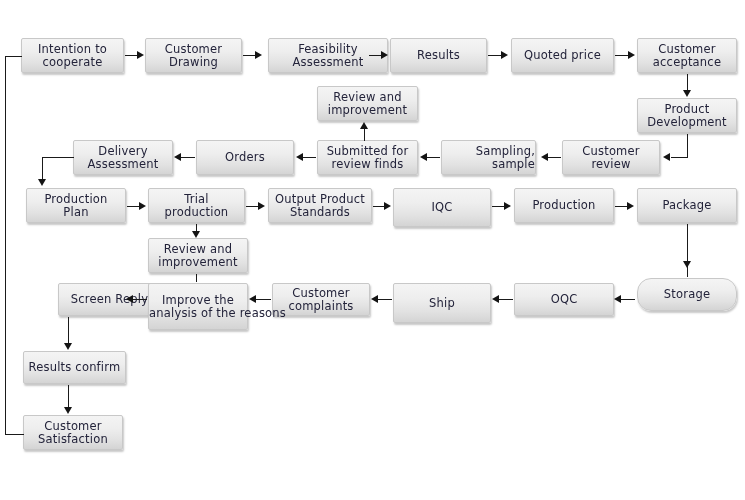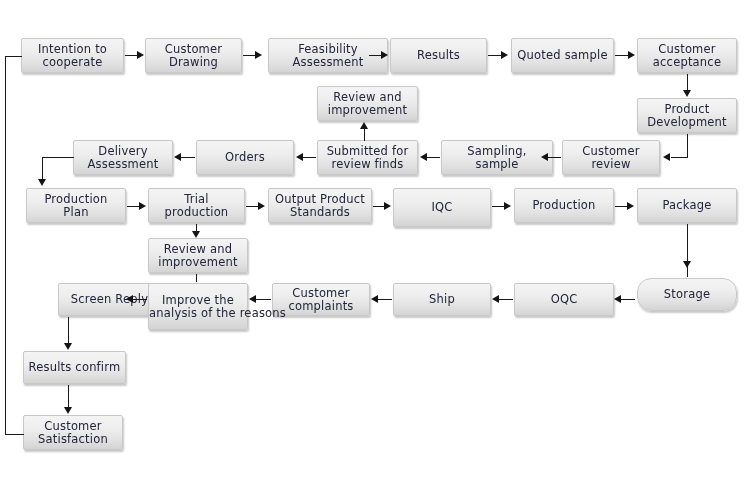--- a/index.html
+++ b/index.html
@@ -83,21 +83,21 @@
   <div class="node" style="left:145px;top:38px;width:97px;height:35px;">
     <span class="lbl">Customer<br>Drawing</span>
   </div>
   <div class="node" style="left:268px;top:38px;width:120px;height:35px;">
     <span class="lbl">Feasibility<br>Assessment</span>
   </div>
   <div class="node" style="left:390px;top:38px;width:97px;height:35px;">
     <span class="lbl">Results</span>
   </div>
   <div class="node" style="left:511px;top:38px;width:103px;height:35px;">
-    <span class="lbl">Quoted sample</span>
+    <span class="lbl">Quoted price</span>
   </div>
   <div class="node" style="left:637px;top:38px;width:100px;height:35px;">
     <span class="lbl">Customer<br>acceptance</span>
   </div>
 
   <div class="node" style="left:317px;top:86px;width:101px;height:35px;">
     <span class="lbl">Review and<br>improvement</span>
   </div>
   <div class="node" style="left:637px;top:98px;width:100px;height:35px;">
     <span class="lbl">Product<br>Development</span>
@@ -105,21 +105,21 @@
 
   <div class="node" style="left:73px;top:140px;width:100px;height:35px;">
     <span class="lbl">Delivery<br>Assessment</span>
   </div>
   <div class="node" style="left:196px;top:140px;width:98px;height:35px;">
     <span class="lbl">Orders</span>
   </div>
   <div class="node" style="left:317px;top:140px;width:101px;height:35px;">
     <span class="lbl">Submitted for<br>review finds</span>
   </div>
-  <div class="node" style="left:441px;top:140px;width:112px;height:35px;">
+  <div class="node" style="left:441px;top:140px;width:95px;height:35px;text-align:right;">
     <span class="lbl">Sampling,<br>sample</span>
   </div>
   <div class="node" style="left:562px;top:140px;width:98px;height:35px;">
     <span class="lbl">Customer<br>review</span>
   </div>
 
   <div class="node" style="left:26px;top:188px;width:100px;height:35px;">
     <span class="lbl">Production<br>Plan</span>
   </div>
   <div class="node" style="left:268px;top:188px;width:104px;height:35px;">
@@ -147,21 +147,21 @@
   </div>
   <div class="node" style="left:23px;top:283px;width:103px;height:33px;margin-left:35px;">
     <span class="lbl">Screen Reply</span>
   </div>
   <div class="node overflow" style="left:148px;top:283px;width:100px;height:47px;">
     <span class="lbl" style="position:relative;z-index:3;">Improve the<br>analysis of the reasons</span>
   </div>
   <div class="node" style="left:272px;top:283px;width:98px;height:33px;">
     <span class="lbl">Customer<br>complaints</span>
   </div>
-  <div class="node" style="left:393px;top:283px;width:98px;height:33px;">
+  <div class="node" style="left:393px;top:283px;width:98px;height:40px;">
     <span class="lbl">Ship</span>
   </div>
   <div class="node" style="left:514px;top:283px;width:100px;height:33px;">
     <span class="lbl">OQC</span>
   </div>
 
   <div class="node" style="left:23px;top:351px;width:103px;height:33px;">
     <span class="lbl">Results confirm</span>
   </div>
   <div class="node" style="left:23px;top:415px;width:100px;height:35px;">

